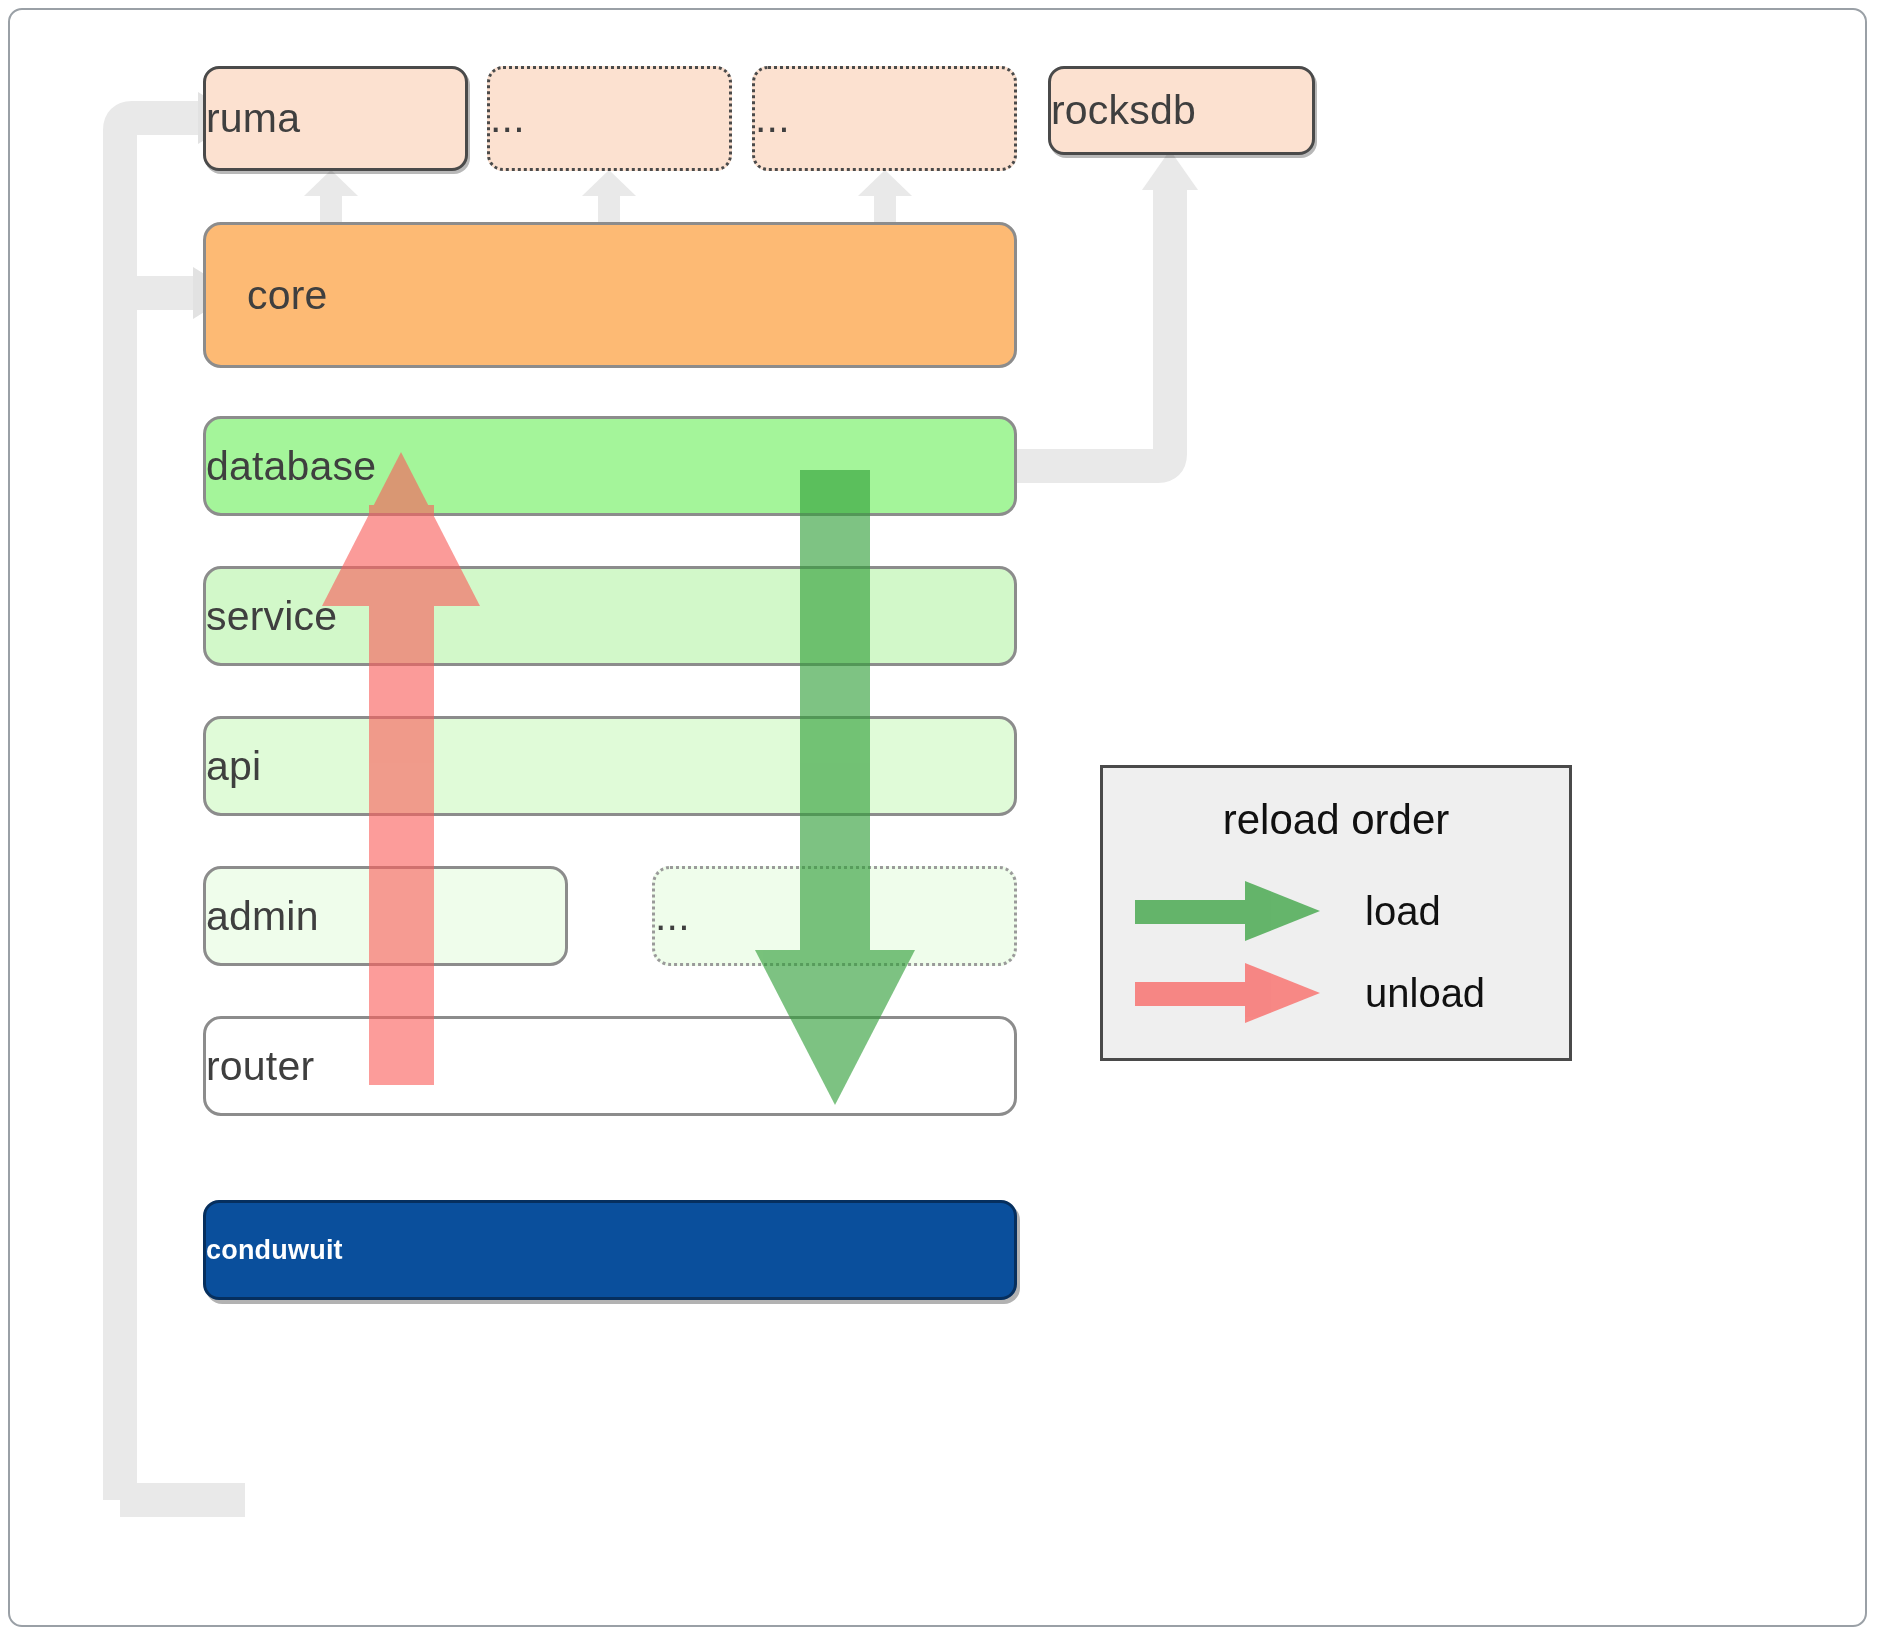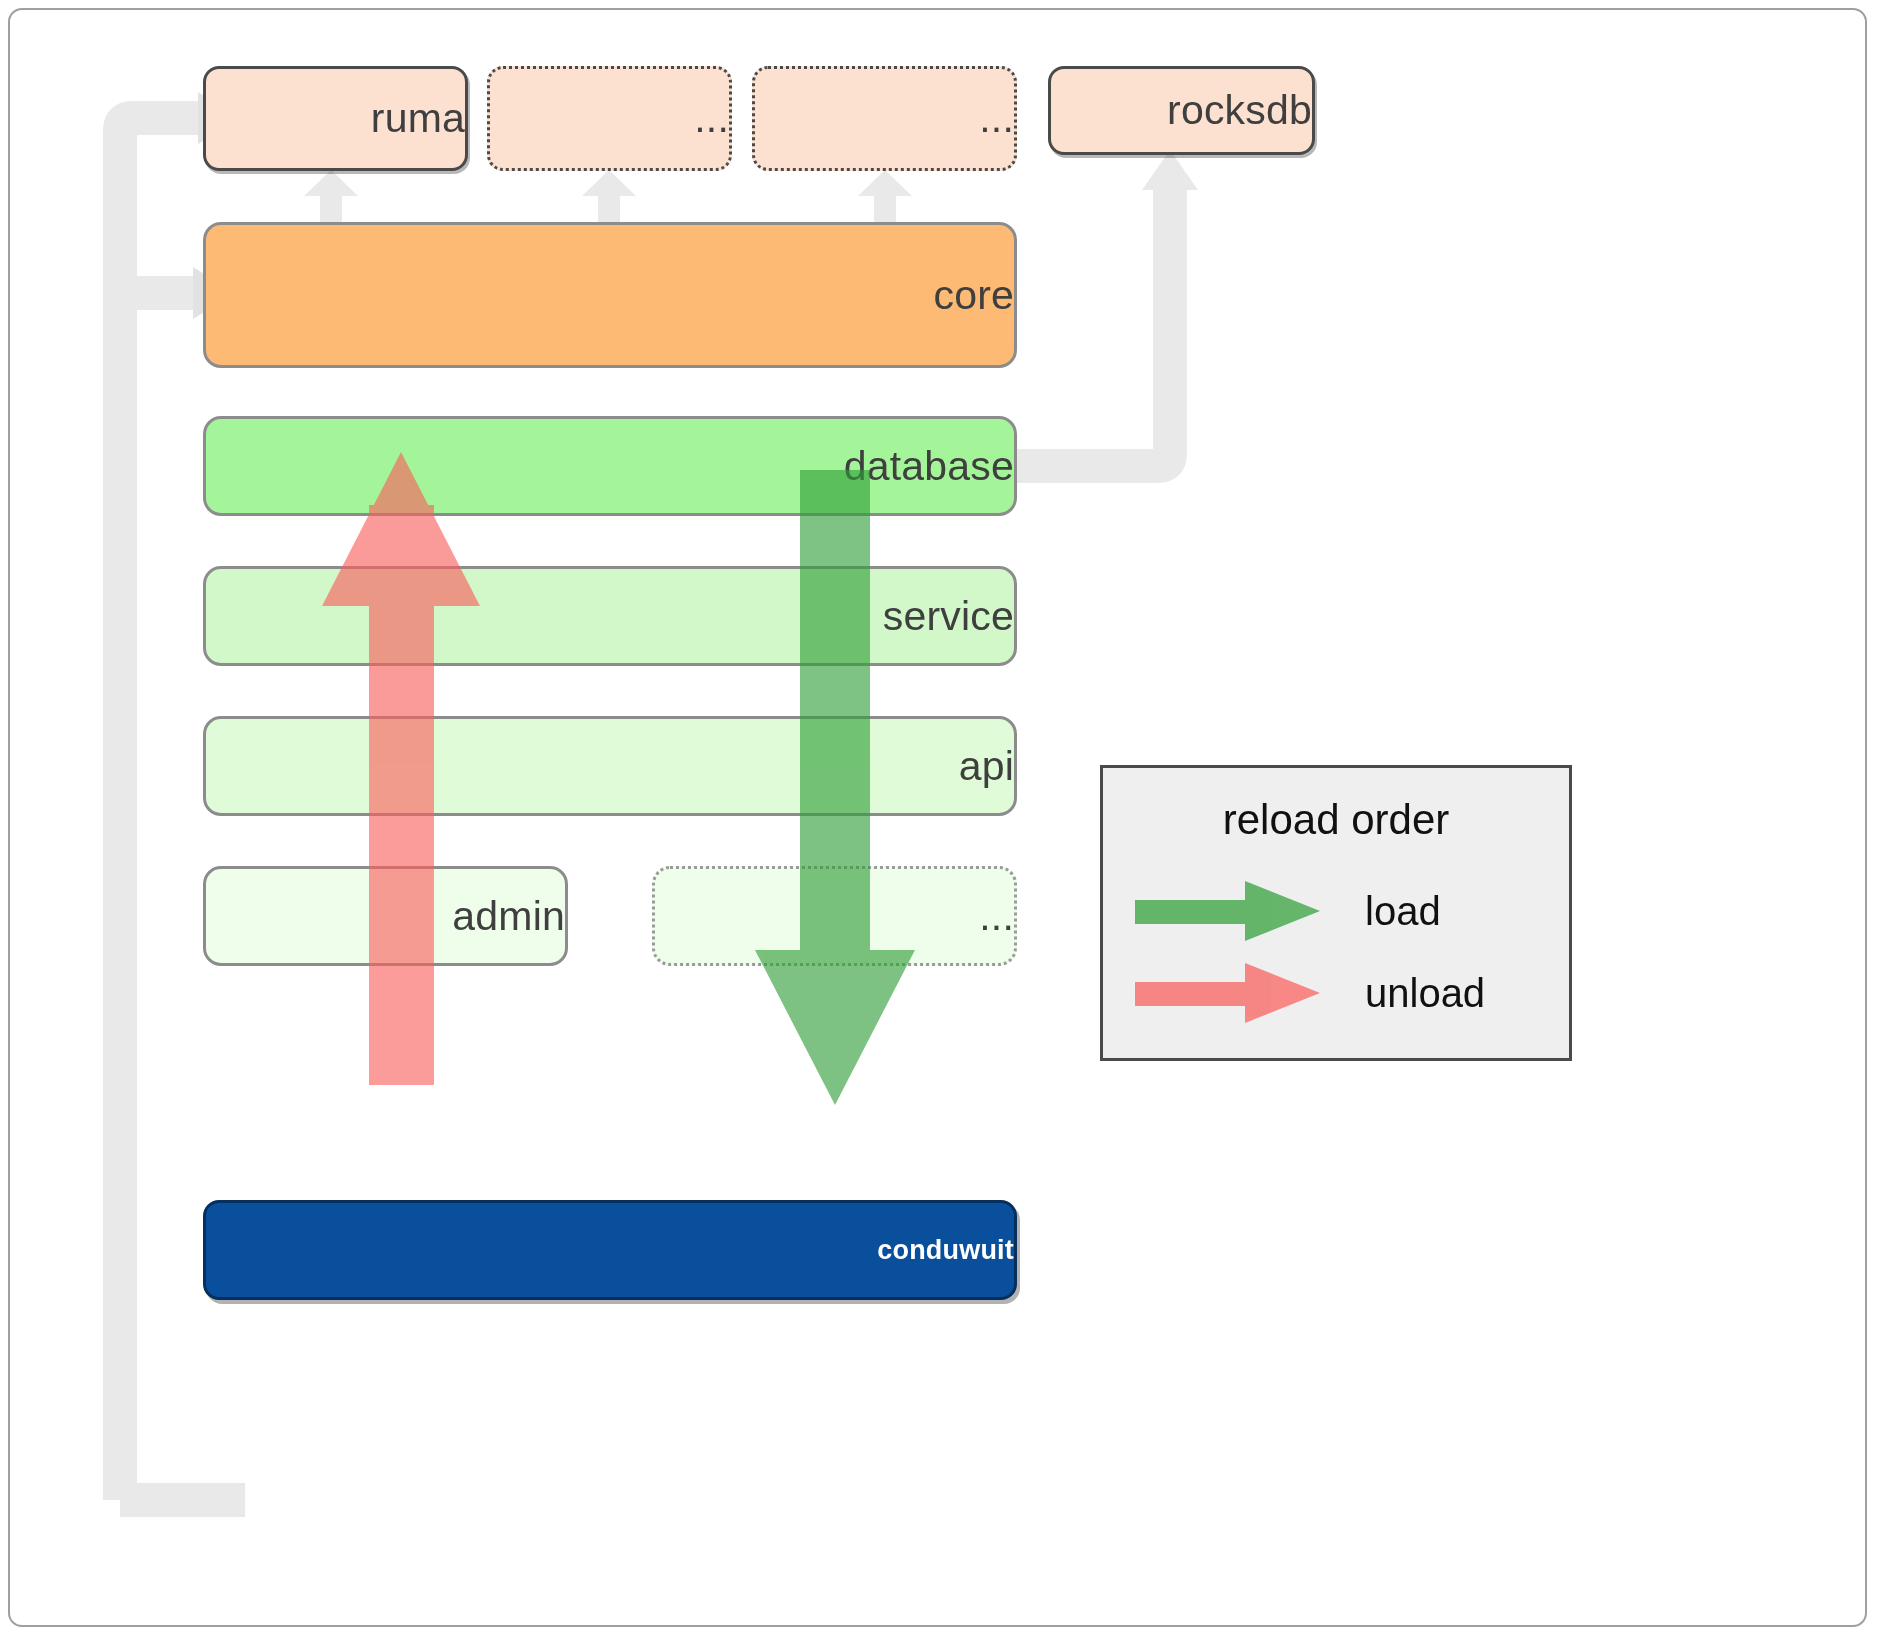--- a/index.html
+++ b/index.html
@@ -11,21 +11,21 @@
     overflow:hidden;
   }
   .frame{
     position:absolute;left:8px;top:8px;width:1859px;height:1619px;
     border:2px solid #9aa0a6;border-radius:14px;background:#fff;
     box-sizing:border-box;
   }
   .box{
     position:absolute;
     box-sizing:border-box;
-    display:flex;align-items:center;justify-content:flex-end;
+    display:flex;align-items:center;justify-content:flex-start;
     border-radius:14px;
     color:#3f3f3f;
     font-size:41px;
     letter-spacing:.2px;
   }
   .dep{
     background:#fce1d0;
     border:3px solid #4a4a4a;
     border-radius:16px;
     box-shadow:2px 3px 0 rgba(0,0,0,.28);
@@ -141,20 +141,23 @@
   </div>
 
   <div class="box layer c-api" style="left:203px;top:716px;width:814px;height:100px;">
     <span>api</span>
   </div>
 
   <div class="box layer dotted c-dots" style="left:652px;top:866px;width:365px;height:100px;">
     <span>...</span>
   </div>
 
+  <div class="box layer c-router" style="left:203px;top:1016px;width:814px;height:100px;">
+    <span>router</span>
+  </div>
 
   <div class="box c-conduwuit" style="left:203px;top:1200px;width:814px;height:100px;font-size:27px;">
     <span>conduwuit</span>
   </div>
 
   <svg class="overlay" viewBox="0 0 1883 1643">
 
     <g opacity="0.62">
       <rect x="369" y="505" width="65" height="580" fill="#fa5f5c"></rect>
       <polygon points="401,452 480,606 322,606" fill="#fa5f5c"></polygon>

